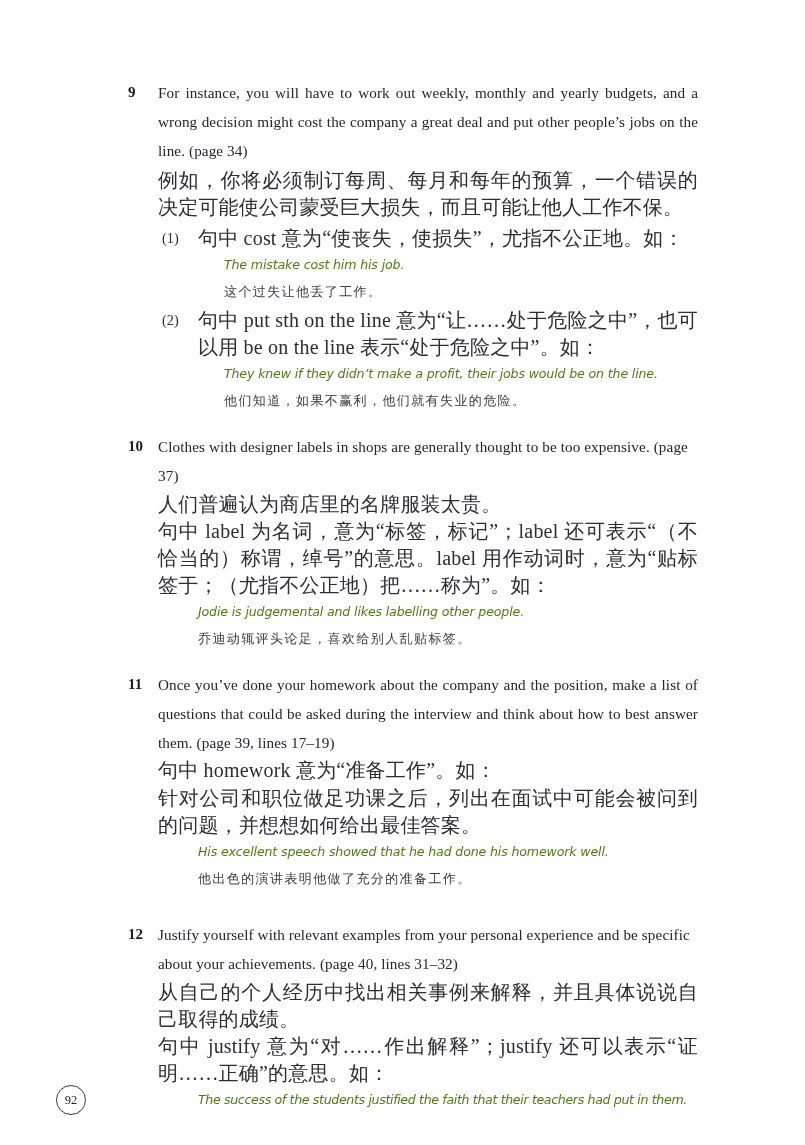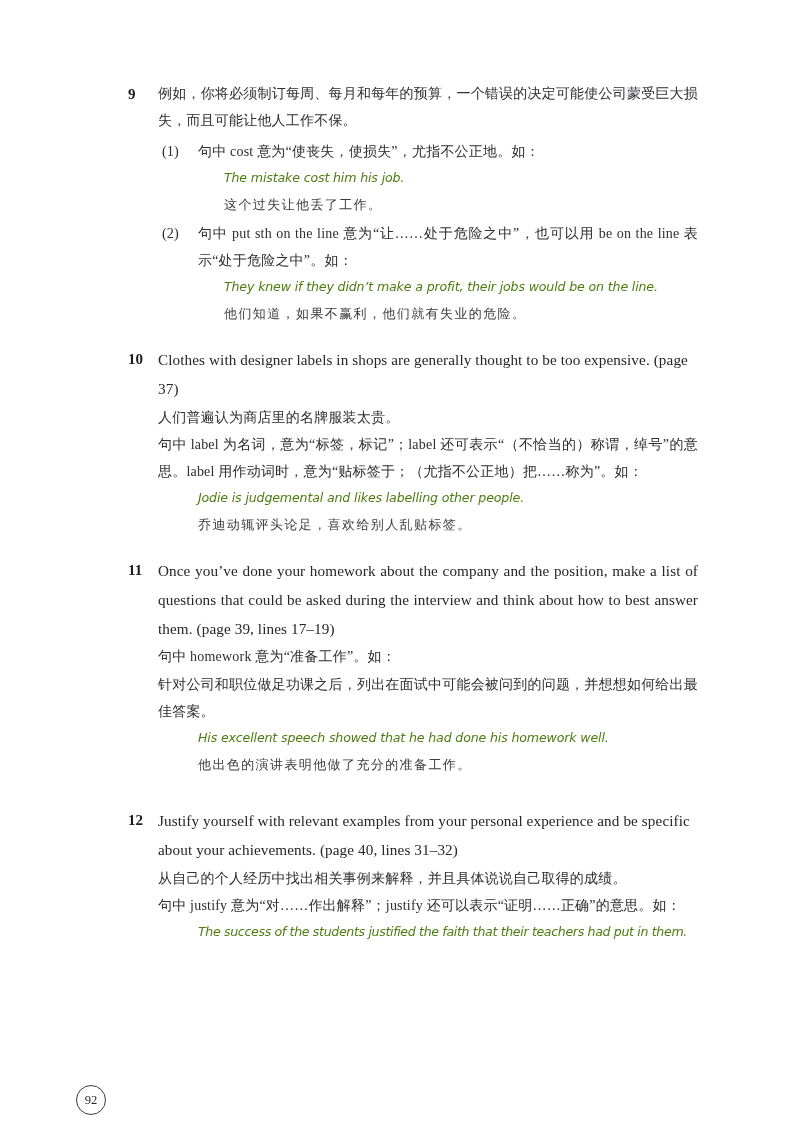--- a/index.html
+++ b/index.html
@@ -52,21 +52,21 @@
     line-height: 29px;
     text-align: justify;
     text-justify: inter-word;
     color: #25252a;
     letter-spacing: 0.1px;
   }
   .en-head.last { text-align: left; }
 
   
   .cn {
-    font-size: 14px;
+    font-size: 20px;
     line-height: 27px;
     color: #2d2d32;
     font-family: "Liberation Serif", "DejaVu Serif", serif;
     letter-spacing: 0.2px;
     text-align: justify;
   }
 
   
   .subitem {
     position: relative;
@@ -100,21 +100,21 @@
     font-size: 13px;
     line-height: 27px;
     color: #3a3a40;
     letter-spacing: 1.4px;
   }
   .example.deep { margin-left: 40px; }
 
   
   .page-number {
     position: absolute;
-    left: 76px;
+    left: 56px;
     bottom: 30px;
     width: 30px;
     height: 30px;
     border: 1.3px solid #3a3a3a;
     border-radius: 50%;
     display: flex;
     align-items: center;
     justify-content: center;
     font-size: 12.5px;
     color: #2b2b2b;
@@ -125,20 +125,21 @@
 </head>
 <body>
 
 <div class="page">
 
   <div class="content">
 
     <div class="entry" style="margin-bottom:18px;">
       <div class="entry-num">9</div>
       <div class="entry-body">
+        <div class="en-head">For instance, you will have to work out weekly, monthly and yearly budgets, and a wrong decision might cost the company a great deal and put other people’s jobs on the line. (page 34)</div>
         <div class="cn" style="margin-top:2px;">例如，你将必须制订每周、每月和每年的预算，一个错误的决定可能使公司蒙受巨大损失，而且可能让他人工作不保。</div>
 
         <div class="subitem" style="margin-top:4px;">
           <div class="sub-num">(1)</div>
           <div class="sub-body">
             <div class="cn">句中 cost 意为“使丧失，使损失”，尤指不公正地。如：</div>
             <div class="example">
               <div class="ex-en">The mistake cost him his job.</div>
               <div class="ex-cn">这个过失让他丢了工作。</div>
             </div>

